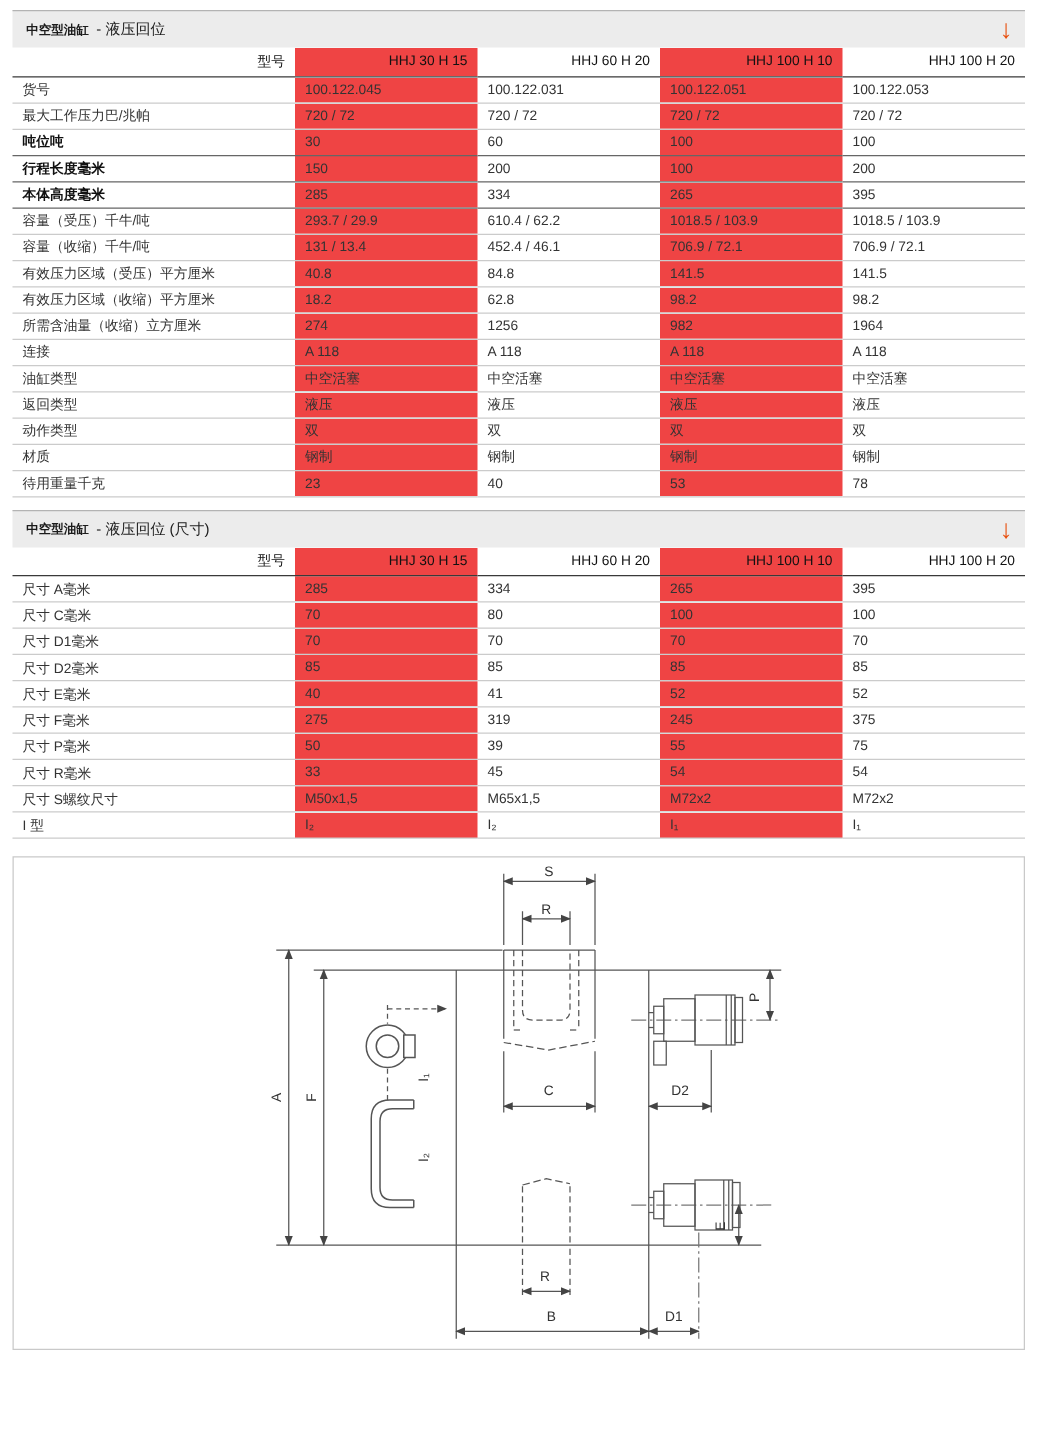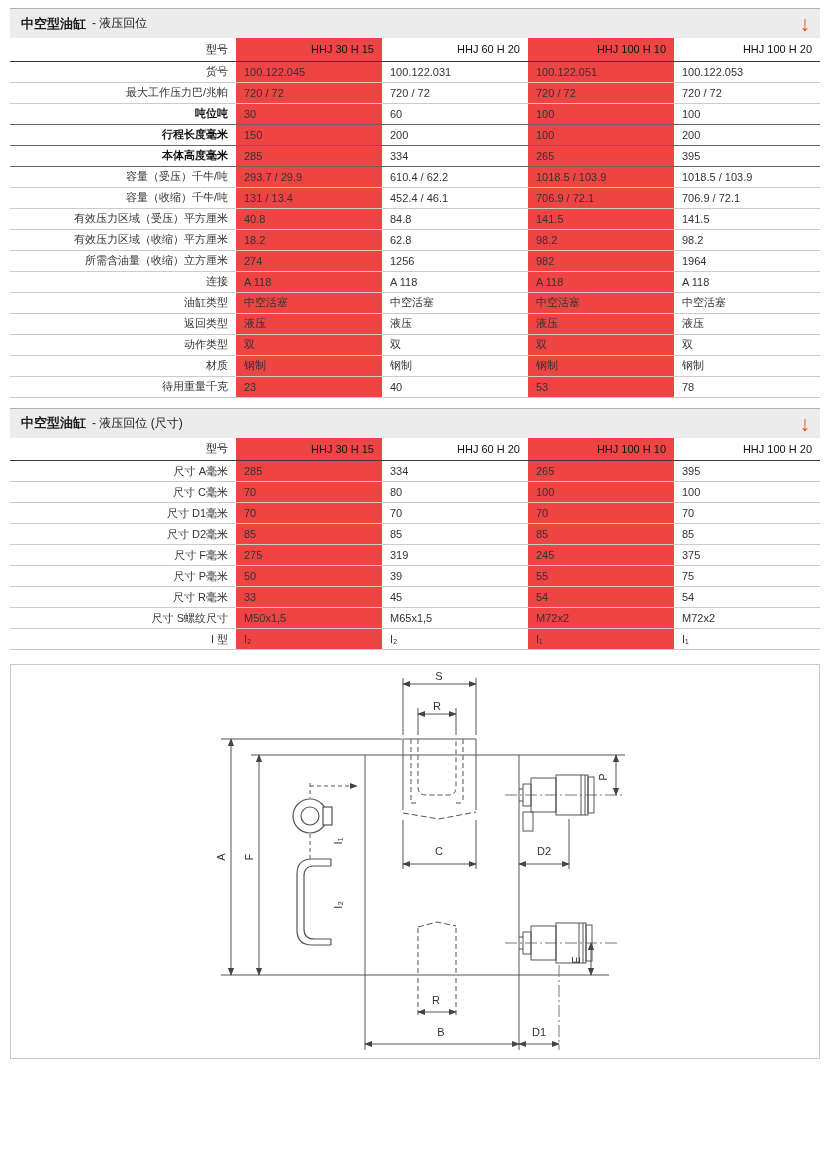--- a/index.html
+++ b/index.html
@@ -9,39 +9,39 @@
     color:#333;position:relative;overflow:hidden;
   }
   .sec{margin:0 10px;}
   #sec-0{margin-top:8px;}
   #sec-1{margin-top:10px;}
   .titlebar{
     box-sizing:border-box;height:30px;background:#ececec;
     border-top:1px solid #b3b3b3;display:flex;align-items:center;
     padding:0 11px;position:relative;
   }
-  .title-main{font-size:13px;font-weight:700;color:#1c1c1c;}
+  .title-main{font-size:10px;font-weight:700;color:#1c1c1c;}
   .title-sub{font-size:12px;color:#1c1c1c;margin-left:6px;}
   .dl-arrow{
     position:absolute;right:10px;top:1px;color:#e8500f;
     font-size:21px;font-weight:700;line-height:28px;cursor:pointer;
   }
   table{border-collapse:collapse;width:100%;table-layout:fixed;}
   th,td{
     font-size:11px;color:#333;padding:0 8px;height:21px;box-sizing:border-box;
     text-align:left;font-weight:normal;overflow:hidden;white-space:nowrap;
     vertical-align:middle;
   }
   thead th{font-weight:400;color:#111;height:23px;text-align:right;}
   thead tr{border-bottom:1px solid #3a3a3a;}
   tbody tr{border-bottom:1px solid #cbcbcb;}
   tbody tr.b{border-top:1px solid #666;border-bottom:1px solid #666;}
-  tbody tr.b .lu{font-weight:700;color:#111;margin-left:40px;}
+  tbody tr.b .lu{font-weight:700;color:#111;}
   th.g,td.g{background:#ef4444;}
-  .lu{display:flex;justify-content:flex-end;}
+  .lu{display:flex;justify-content:flex-start;}
   .diagram-box{
     box-sizing:border-box;margin:14px 10px 0;height:395px;
     border:1px solid #c9c9c9;background:#fff;
   }
   svg text{font-family:"Liberation Sans","DejaVu Sans",sans-serif;font-size:11px;fill:#333;}
 </style>
 </head>
 <body>
 
 <section class="sec" id="sec-0">
@@ -328,20 +328,32 @@
           <td class="lbl">
             <div class="lu">
               <span class="l">尺寸 D2</span>
               <span class="u">毫米</span>
             </div>
           </td>
           <td class="g">85</td>
           <td>85</td>
           <td class="g">85</td>
           <td>85</td>
+        </tr>
+        <tr>
+          <td class="lbl">
+            <div class="lu">
+              <span class="l">尺寸 E</span>
+              <span class="u">毫米</span>
+            </div>
+          </td>
+          <td class="g">40</td>
+          <td>41</td>
+          <td class="g">52</td>
+          <td>52</td>
         </tr>
         <tr>
           <td class="lbl">
             <div class="lu">
               <span class="l">尺寸 F</span>
               <span class="u">毫米</span>
             </div>
           </td>
           <td class="g">275</td>
           <td>319</td>

